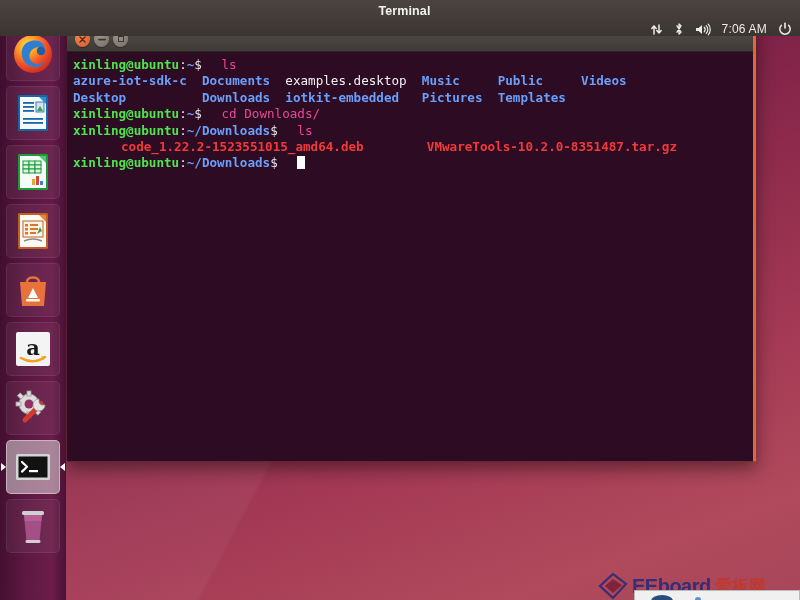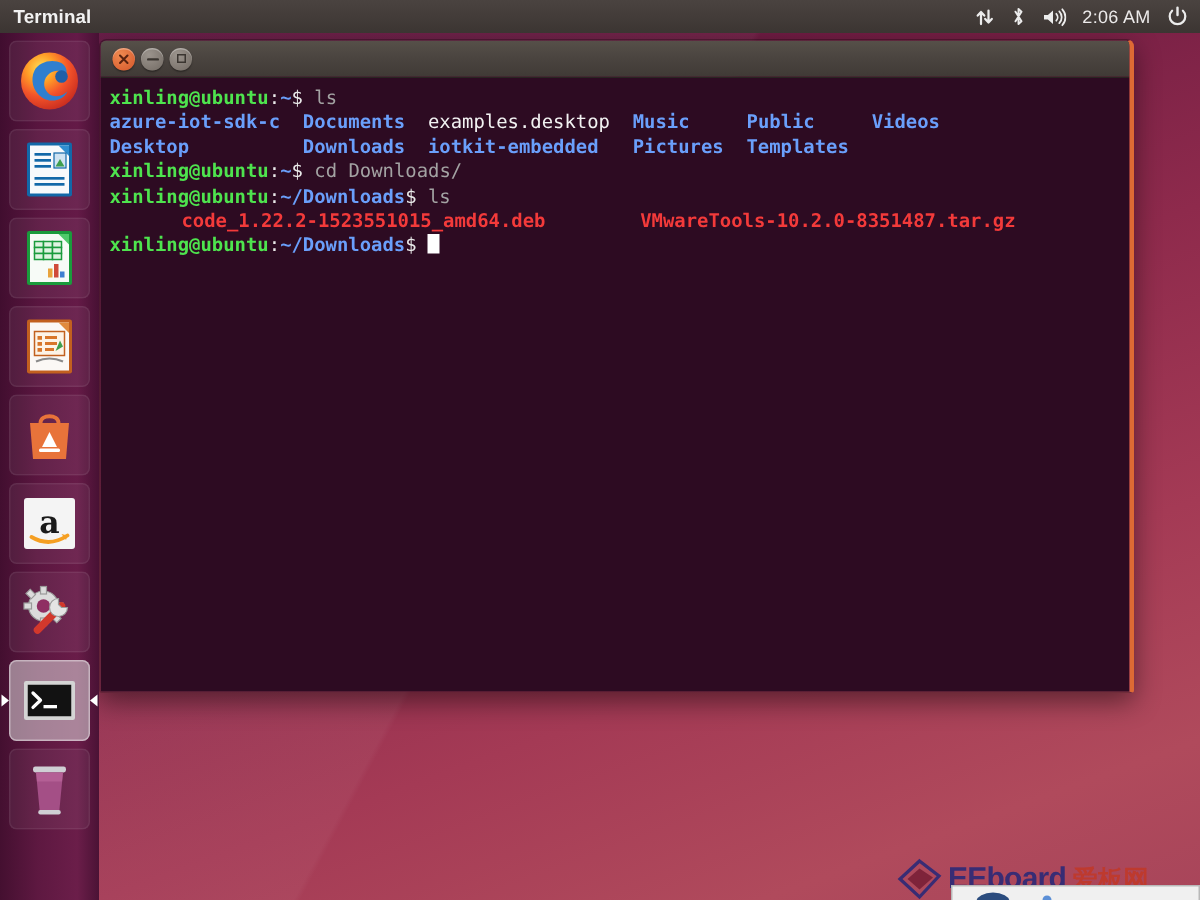--- a/index.html
+++ b/index.html
@@ -9,23 +9,23 @@
   }
   #screen {
     position:relative; width:800px; height:600px; overflow:hidden;
     background:
       linear-gradient(118deg, rgba(255,255,255,0.045) 0%, rgba(255,255,255,0.045) 46%, rgba(255,255,255,0.00) 46.4%, rgba(255,255,255,0.00) 100%),
       linear-gradient(160deg, #5f1240 0%, #6d1b42 22%, #8e2a4c 48%, #a43a55 70%, #b04a5c 88%, #a8455a 100%);
   }
 
   
   #top-panel {
-    position:absolute; left:0; top:0; width:800px; height:22px;
+    position:absolute; left:0; top:0; width:800px; height:36px;
     background:linear-gradient(180deg,#4a4340 0%, #433c39 50%, #3b3532 100%);
-    display:flex; align-items:center; z-index:60;
+    display:flex; align-items:center; z-index:60;flex-direction:column;
   }
   #panel-title {
     color:#f2f2f2; font-size:12.5px; font-weight:bold;
     margin-left:9px; letter-spacing:0.1px; line-height:22px;
   }
   #panel-indicators {
     margin-left:auto; display:flex; align-items:center; gap:11px; padding-right:8px;
   }
   .ind { display:flex; align-items:center; color:#eceaea; }
   #panel-clock { color:#eceaea; font-size:12px; letter-spacing:0.2px; }
@@ -93,21 +93,21 @@
     padding:5px 6px 0 6px; overflow:hidden;
   }
   .tline {
     font-family:"DejaVu Sans Mono", monospace;
     font-size:12.6px; line-height:16.4px; white-space:pre;
     letter-spacing:0px;
   }
   .c-user { color:#4ee44e; font-weight:bold; }
   .c-sep  { color:#e8e8e8; }
   .c-path { color:#6a9ffb; font-weight:bold; }
-  .c-cmd  { color:#a3a3a3; }
+  .c-cmd  { color:#ec4899;margin-left:12px; }
   .c-dir  { color:#6a9ffb; font-weight:bold;margin-top:24px; }
   .c-file { color:#f2f2f2; }
   .c-arch { color:#f33a3a; font-weight:bold;margin-left:48px; }
   .cursor {
     display:inline-block; width:8px; height:13px;
     background:#ffffff; vertical-align:-2px;
   }
 
   
   #watermark {
@@ -155,21 +155,21 @@
 
       <span class="ind">
         <svg width="16" height="13" viewBox="0 0 16 13" aria-hidden="true">
           <path d="M1 5 L3.6 5 L7 2 L7 11 L3.6 8 L1 8 Z" fill="#ececec"></path>
           <path d="M9.2 4.2 A3.4 3.4 0 0 1 9.2 8.8" stroke="#ececec" stroke-width="1.2" fill="none" stroke-linecap="round"></path>
           <path d="M11.2 2.6 A5.6 5.6 0 0 1 11.2 10.4" stroke="#ececec" stroke-width="1.2" fill="none" stroke-linecap="round"></path>
           <path d="M13.2 1.2 A7.8 7.8 0 0 1 13.2 11.8" stroke="#ececec" stroke-width="1.2" fill="none" stroke-linecap="round"></path>
         </svg>
       </span>
 
-      <span id="panel-clock">2:06 AM</span>
+      <span id="panel-clock">7:06 AM</span>
 
       <span class="ind">
         <svg width="14" height="14" viewBox="0 0 14 14" aria-hidden="true">
           <path d="M7 1.2 L7 6" stroke="#ececec" stroke-width="1.6" stroke-linecap="round"></path>
           <path d="M3.4 3.2 A5.2 5.2 0 1 0 10.6 3.2" stroke="#ececec" stroke-width="1.5" fill="none" stroke-linecap="round"></path>
         </svg>
       </span>
 
     </div>
   </div>

